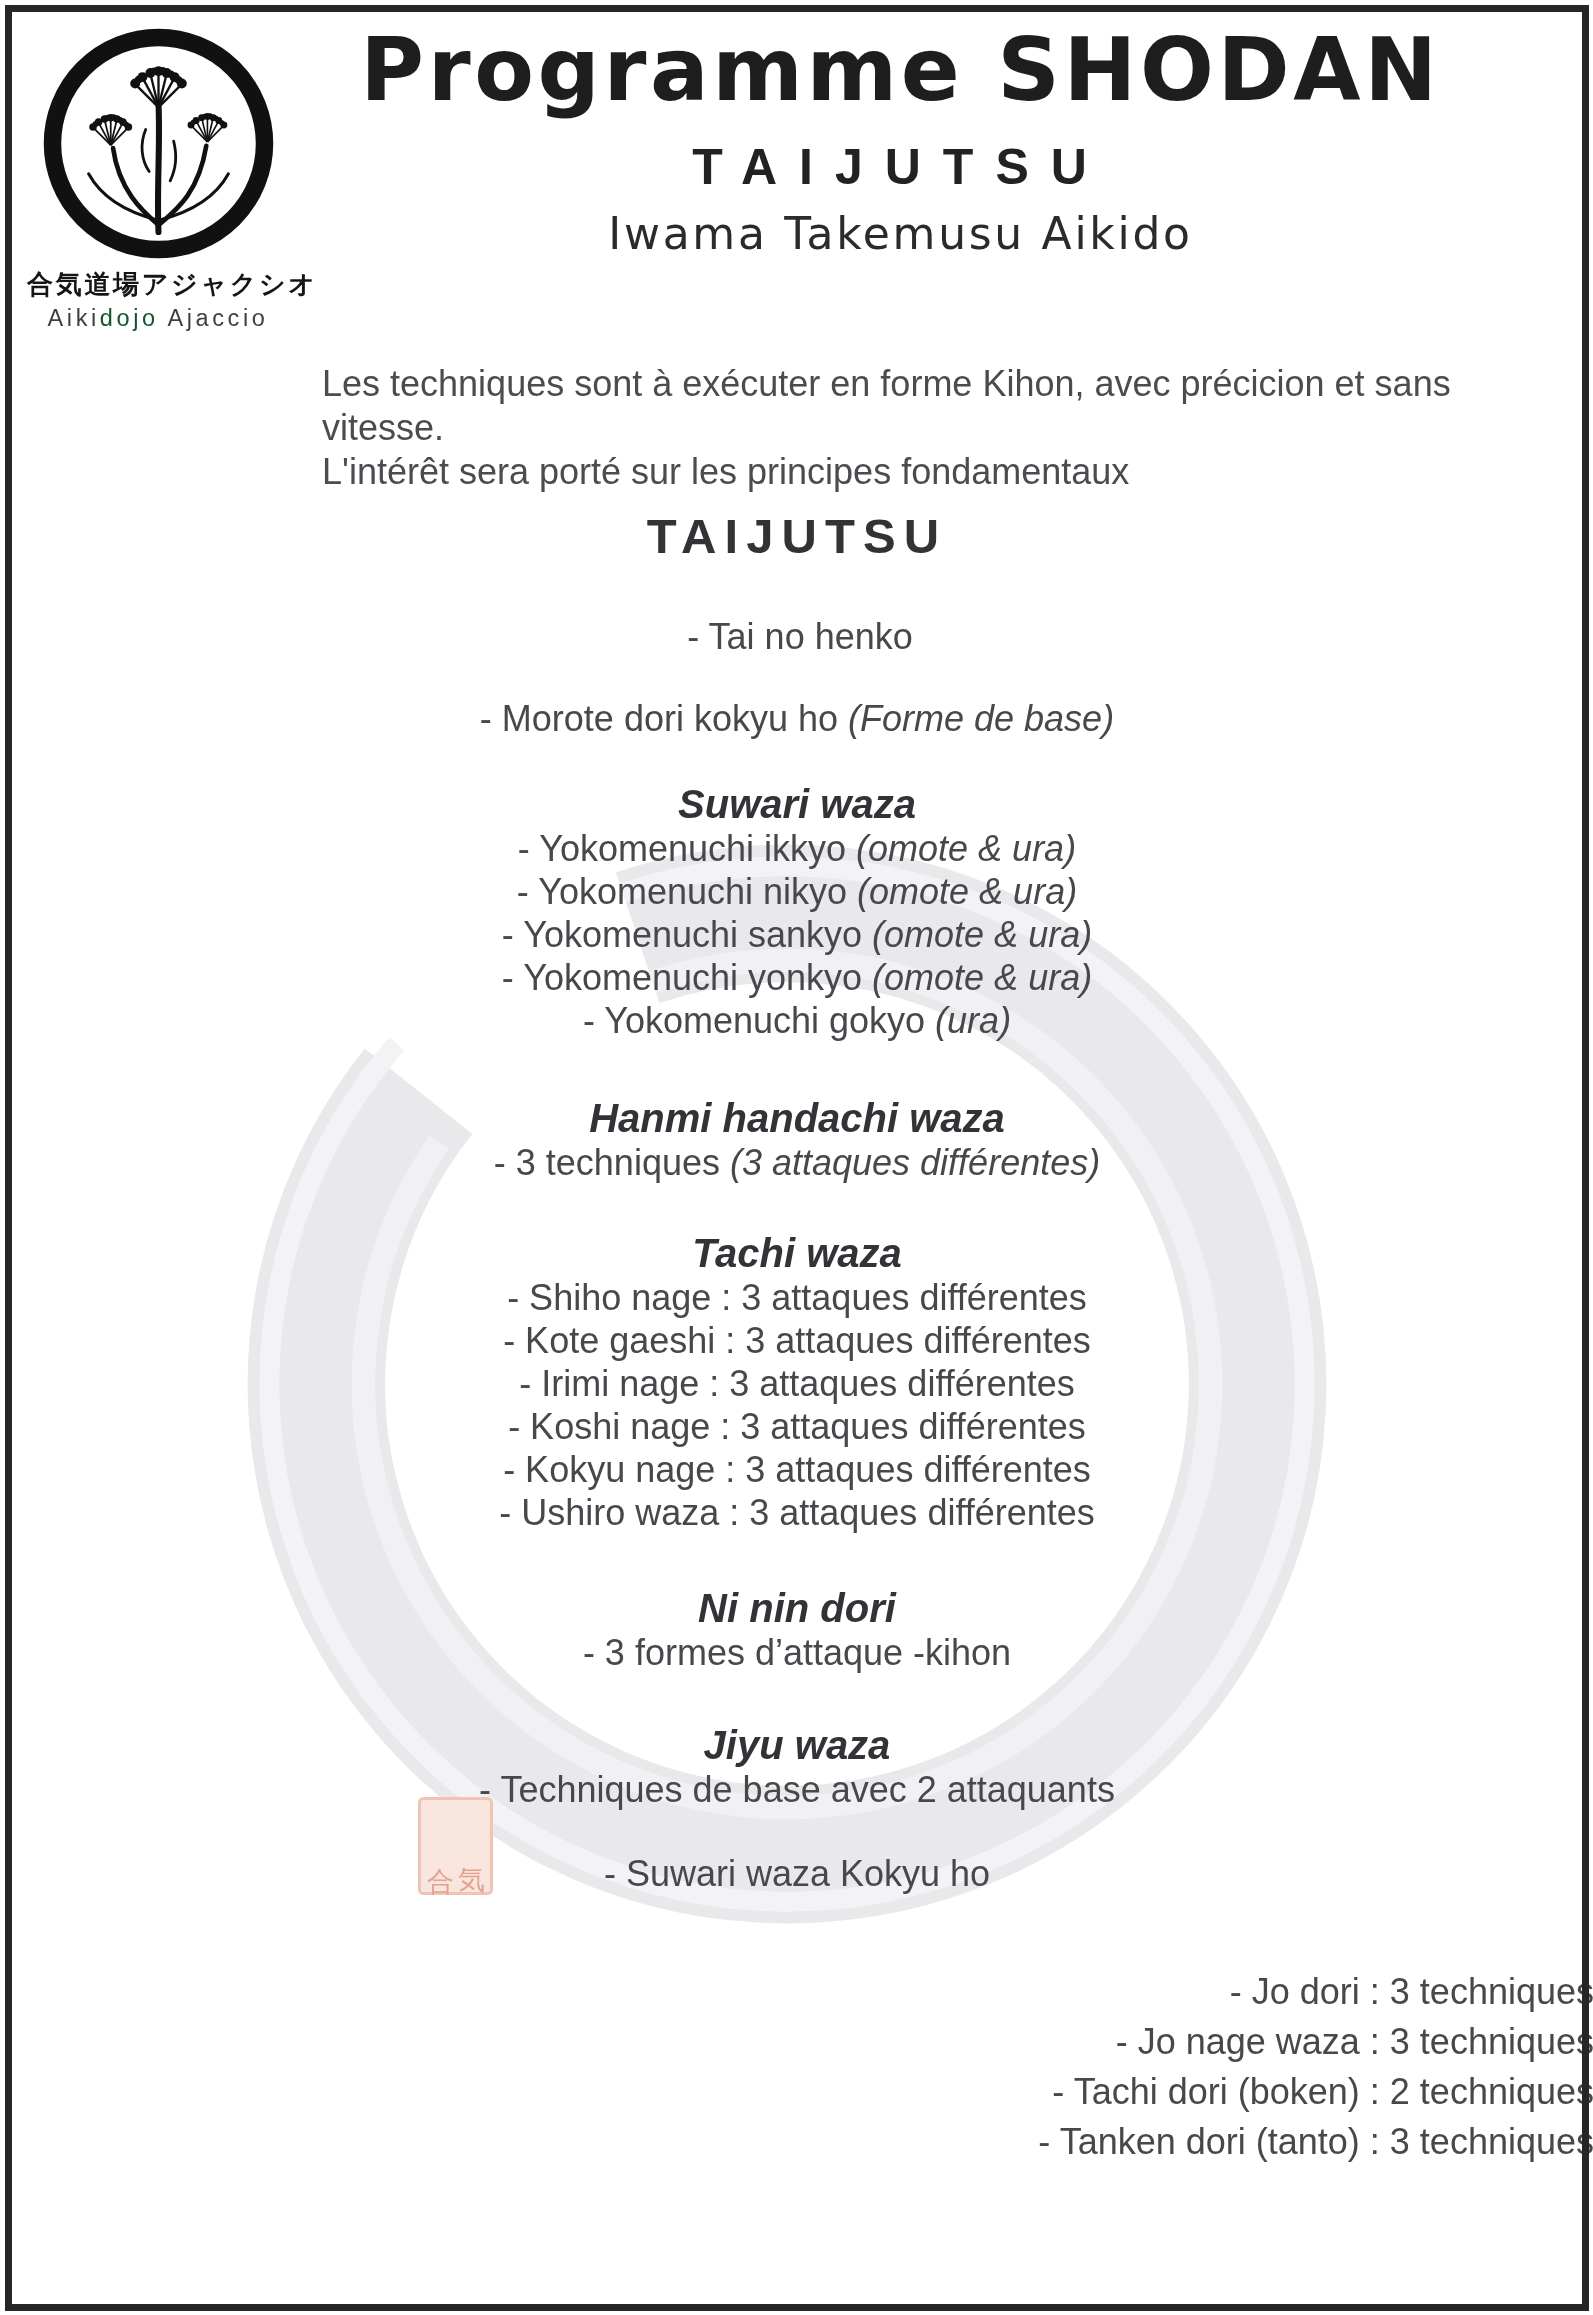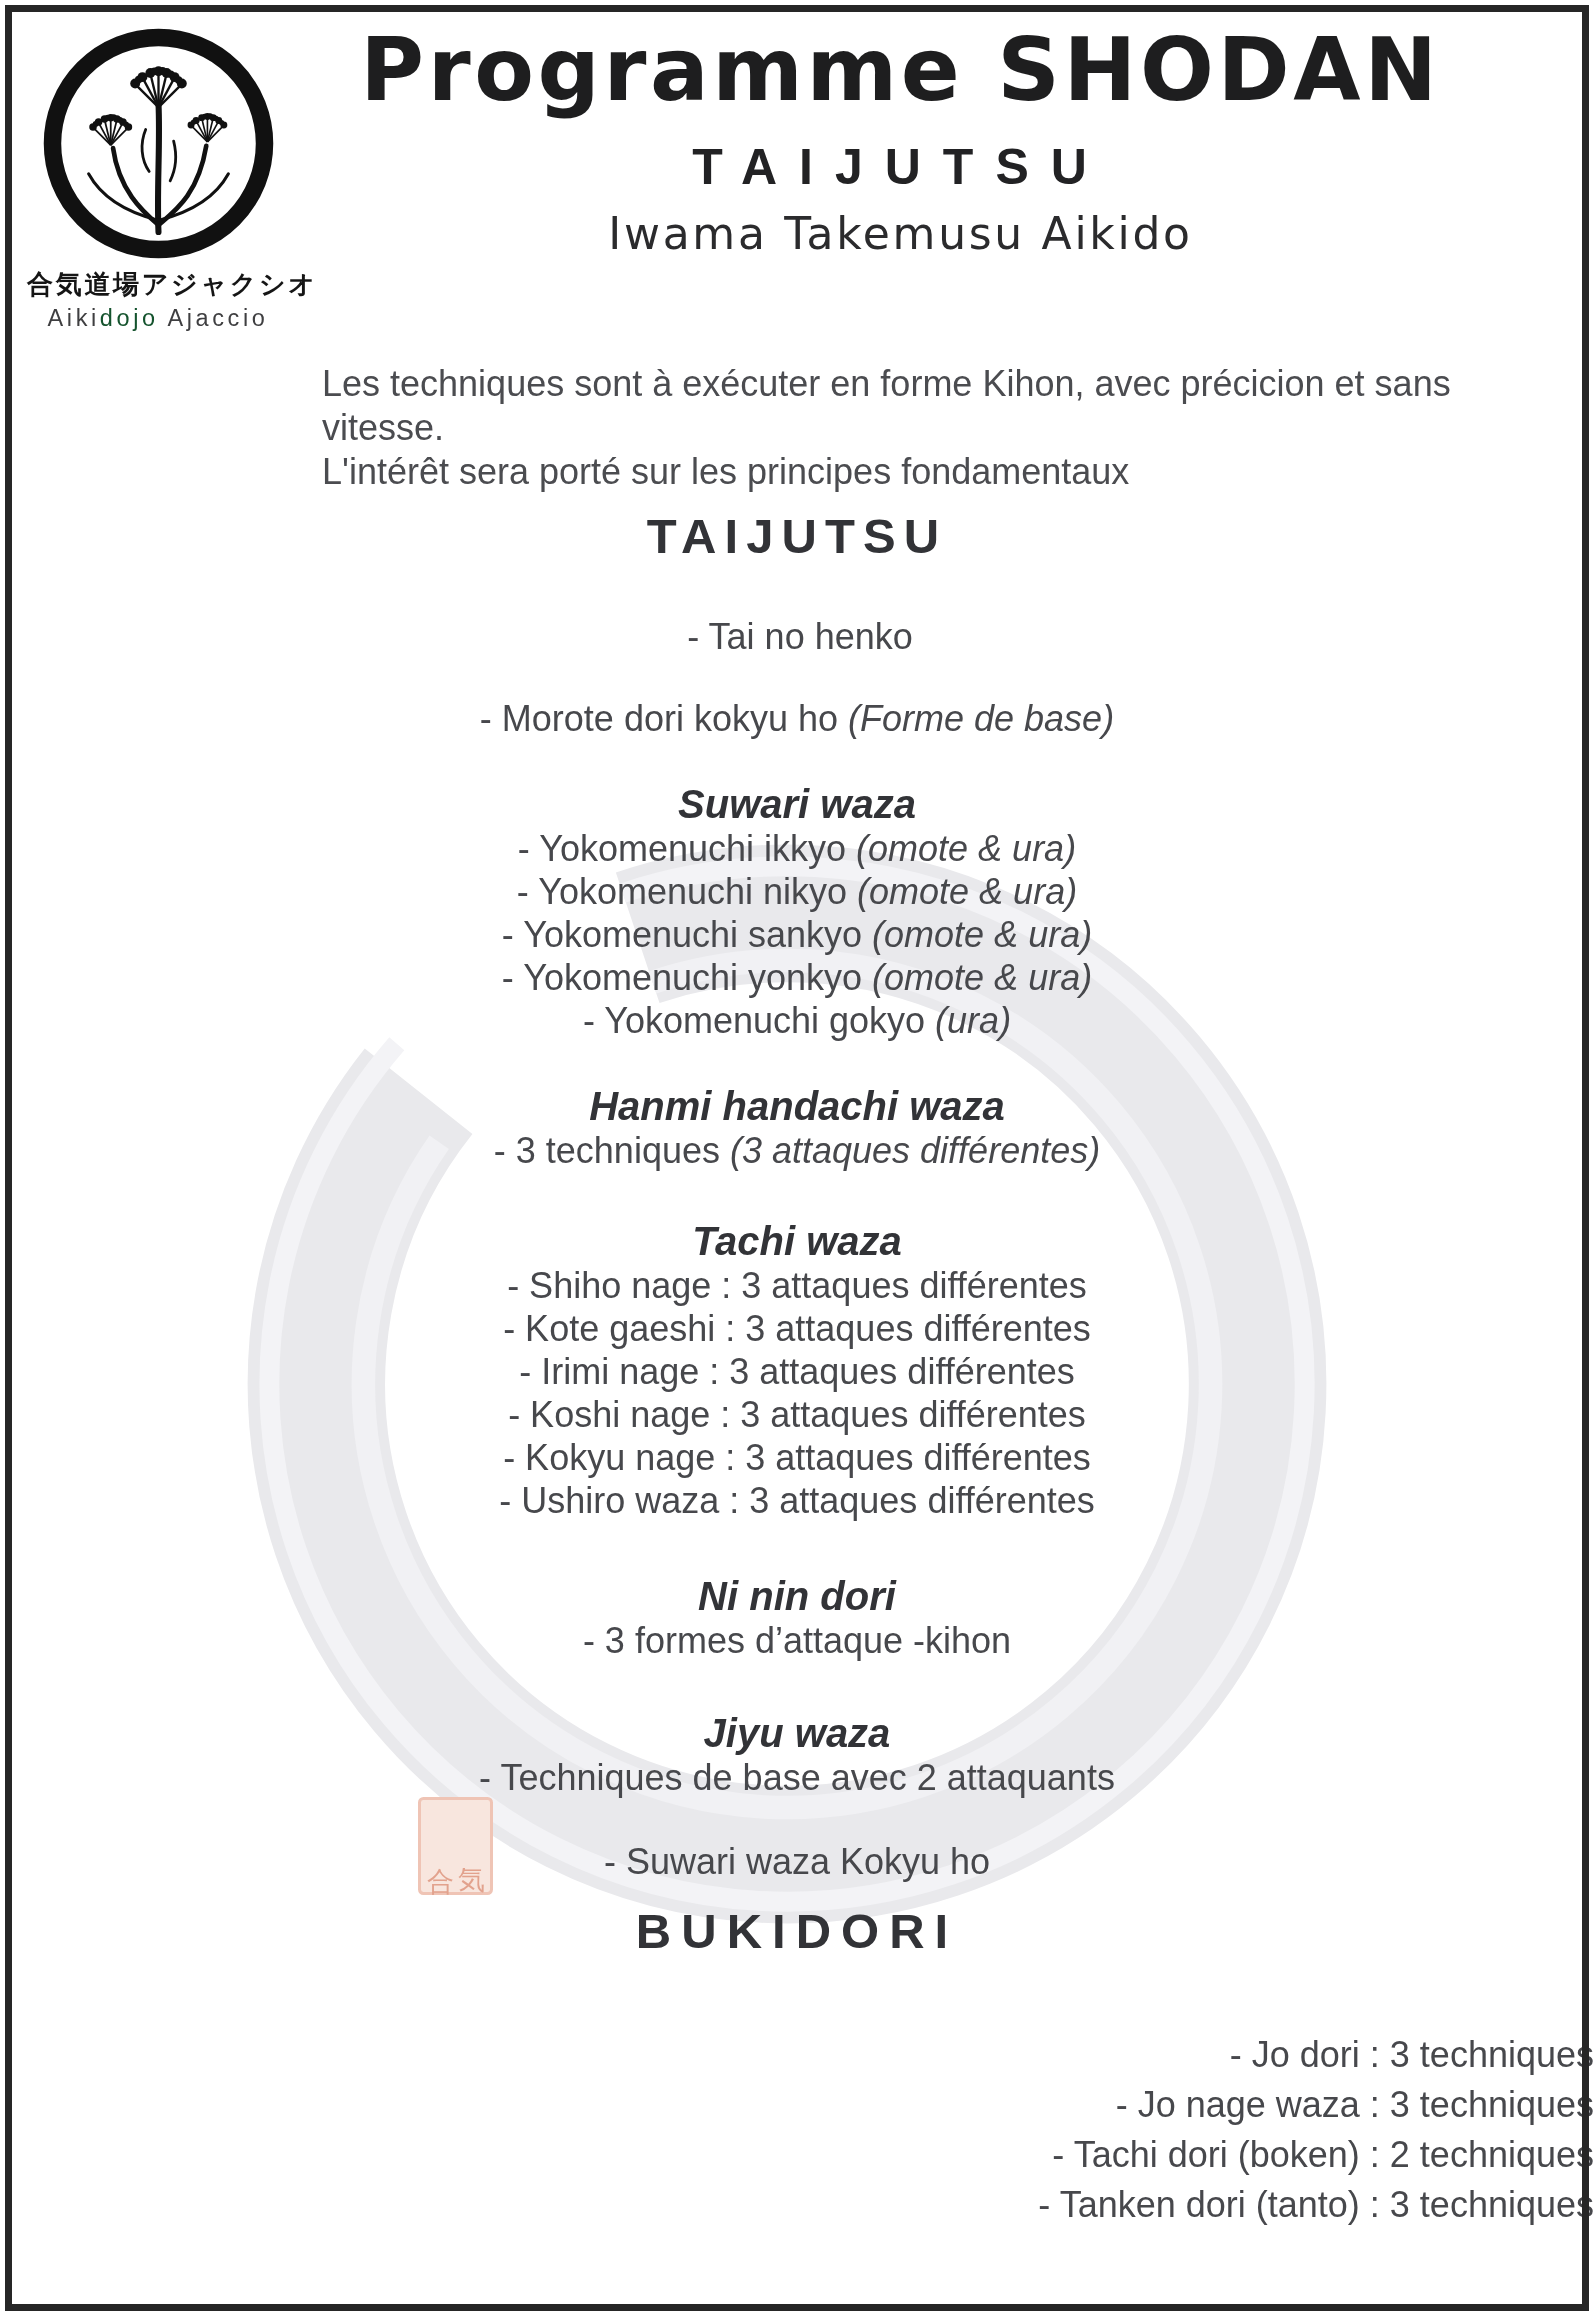--- a/index.html
+++ b/index.html
@@ -30,21 +30,21 @@
     font-size:36px;line-height:44px;color:#4b4c50;text-align:left;}
   
   .content{position:absolute;left:0;top:509px;width:100%;text-align:center;z-index:2;
     font-size:36px;line-height:43px;color:#47484c;}
   .h2{font-size:49px;line-height:54px;font-weight:bold;letter-spacing:8.1px;color:#323337;}
   .h2.buki{letter-spacing:10px;}
   .line{line-height:43px;}
   .it{font-style:italic;}
   .gtitle{font-size:40px;line-height:45px;font-weight:bold;font-style:italic;color:#323337;}
   .mt-tai{margin-top:52px;padding-left:6px;} .mt-morote{margin-top:39px;}
-  .mt-suwari{margin-top:42px;} .mt-hanmi{margin-top:42px;}
+  .mt-suwari{margin-top:42px;} .mt-hanmi{margin-top:54px;}
   .mt-tachi{margin-top:47px;} .mt-ninin{margin-top:52px;}
   .mt-jiyu{margin-top:49px;} .mt-closing{margin-top:41px;}
   .mt-buki{margin-top:21px;} .buki-items{margin-top:72px;line-height:50px;}
   .buki-items .line{line-height:50px;text-align:right;}
   
   .seal{position:absolute;left:418px;top:1797px;width:69px;height:92px;z-index:1;
     background:#f8e6de;border:3.6px solid #efc4b5;border-radius:5.4px;
     display:flex;align-items:center;justify-content:center;gap:1.8px;}
   .seal span{font-size:27px;color:#e2a28d;line-height:29px;writing-mode:vertical-rl;}
 </style>
@@ -145,21 +145,20 @@
   <div class="line"><span>- Ushiro waza : 3 attaques différentes</span></div>
 
   <div class="gtitle mt-ninin">Ni nin dori</div>
   <div class="line"><span>- 3 formes d’attaque -kihon</span></div>
 
   <div class="gtitle mt-jiyu">Jiyu waza</div>
   <div class="line"><span>- Techniques de base avec 2 attaquants</span></div>
 
   <div class="line mt-closing"><span>- Suwari waza Kokyu ho</span></div>
 
-  <div class="h2 buki mt-buki">BUKIDORI</div>
   <div class="buki-items">
     <div class="line"><span>- Jo dori : 3 techniques</span></div>
     <div class="line"><span>- Jo nage waza : 3 techniques</span></div>
     <div class="line"><span>- Tachi dori (boken) : 2 techniques</span></div>
     <div class="line"><span>- Tanken dori (tanto) : 3 techniques</span></div>
   </div>
 </div>
 
 <div class="seal">
   <span>合</span>

